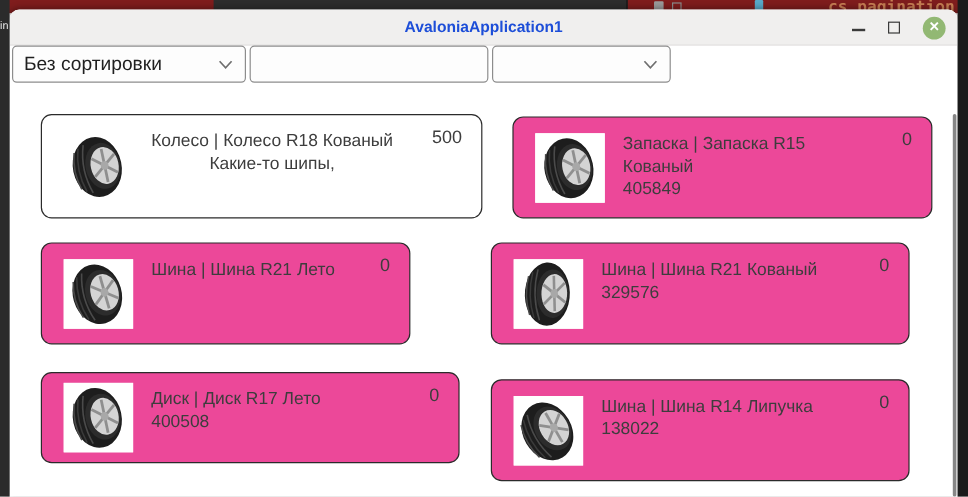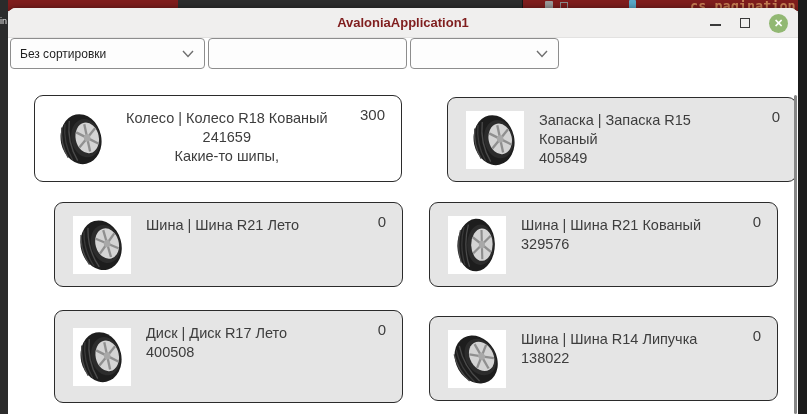--- a/index.html
+++ b/index.html
@@ -29,51 +29,51 @@
                    background:#1b1b1b; z-index:4; }
 
   
   .window { position:absolute; left:8px; top:8px; width:790px; height:406px;
             background:#ffffff; border-radius:8px 8px 0 0; z-index:3;
             box-shadow:0 0 6px rgba(0,0,0,.45); overflow:hidden; }
 
   .titlebar { position:relative; height:30px; background:#f0efee;
               border-bottom:1px solid #e3e2e1; }
   .title { position:absolute; left:0; right:0; top:7px; text-align:center;
-           font-size:13px; font-weight:bold; color:#7f1d1d; }
+           font-size:13px; font-weight:bold; color:#1d4ed8; }
   .winbtns { position:absolute; right:10px; top:0; height:30px; display:flex;
              align-items:center; gap:19px; }
   .btn-min { width:11px; height:2px; background:#3a3a3a; margin-top:4px; cursor:default; }
   .btn-max { width:10px; height:10px; border:1.5px solid #3a3a3a; background:transparent; }
   .btn-close { width:19px; height:19px; border-radius:50%; background:#92b873;
                color:#ffffff; font-size:11px; font-weight:bold; display:flex;
                align-items:center; justify-content:center; line-height:1; }
 
   
   .toolbar { position:absolute; left:2px; top:30px; display:flex; gap:3px; }
   .ctl { height:31px; background:#fdfdfd; border:1px solid #8d8d8d;
          border-radius:4px; position:relative; display:flex; align-items:center; }
   .combo-sort  { width:195px; padding-left:9px; }
   .searchbox   { width:199px; }
   .combo-filter{ width:149px; padding-left:9px; }
   .ctl input { border:none; outline:none; background:transparent; width:100%;
                height:100%; padding:0 8px; font-size:14px; color:#1f1f1f;
                font-family:"Liberation Sans", sans-serif; }
-  .combo-value { font-size:12px; color:#1f1f1f; }
+  .combo-value { font-size:16px; color:#1f1f1f; }
   .chevron { position:absolute; right:10px; top:11px; width:12px; height:8px; }
 
   
   .card { position:absolute; background:#ffffff; border:1px solid #2b2b2b;
           border-radius:9px; display:flex; align-items:center; cursor:default; }
-  .card.hl { background:#e5e5e5;margin-left:20px; }
+  .card.hl { background:#ec4899; }
   .card-1 { left:26px;  top:87px;  width:368px; height:87px;text-align:center; }
   .card-2 { left:419px; top:89px;  width:350px; height:85px; }
-  .card-3 { left:26px;  top:194px; width:349px; height:85px; }
+  .card-3 { left:26px;  top:194px; width:308px; height:85px; }
   .card-4 { left:401px; top:194px; width:349px; height:85px; }
-  .card-5 { left:26px;  top:302px; width:349px; height:93px; }
+  .card-5 { left:26px;  top:302px; width:349px; height:76px; }
   .card-6 { left:401px; top:308px; width:349px; height:85px; }
   .tire-slot { width:58px; height:58px; margin-left:18px; flex:none;
                background:#ffffff; }
   .tire-slot svg { width:100%; height:100%; display:block; }
   .card:nth-of-type(3) svg .tiregroup { transform:rotate(-4deg); transform-origin:30px 30px; }
   .card:nth-of-type(4) svg .tiregroup { transform:rotate(9deg) scale(.92,1.05); transform-origin:30px 30px; }
   .card:nth-of-type(6) svg .tiregroup { transform:rotate(-18deg); transform-origin:30px 30px; }
   .card-text { margin-left:15px; margin-top:13px; align-self:flex-start;
                font-size:14.5px; line-height:19px; color:#3d3d3d;
                padding-right:56px; }
@@ -148,24 +148,23 @@
           <line x1="35.5" y1="30" x2="25.5" y2="38"></line>
           <line x1="35.5" y1="30" x2="25.5" y2="22"></line>
         </g>
         <ellipse cx="35.5" cy="30" rx="3.4" ry="3.8" fill="#a8a8a8"></ellipse>
       </g>
     </g>
   </svg>
       </div>
     <div class="card-text">
       <div>Колесо | Колесо R18 Кованый</div>
-      <div>241659</div>
       <div class="note">Какие-то шипы,</div>
     </div>
-    <div class="count">300</div>
+    <div class="count">500</div>
   </article>
 
   <article class="card card-2 hl">
     <div class="tire-slot">
         <svg viewBox="0 0 60 60" xmlns="http://www.w3.org/2000/svg" aria-hidden="true">
     <rect width="60" height="60" fill="#ffffff"></rect>
     <g class="tiregroup">
       <g transform="rotate(-12 30 30)">
         <ellipse cx="29" cy="30" rx="21" ry="26" fill="#1d1d1d"></ellipse>
         <path d="M12 14 q-5 16 0 32" stroke="#4a4a4a" stroke-width="1.4" fill="none"></path>

